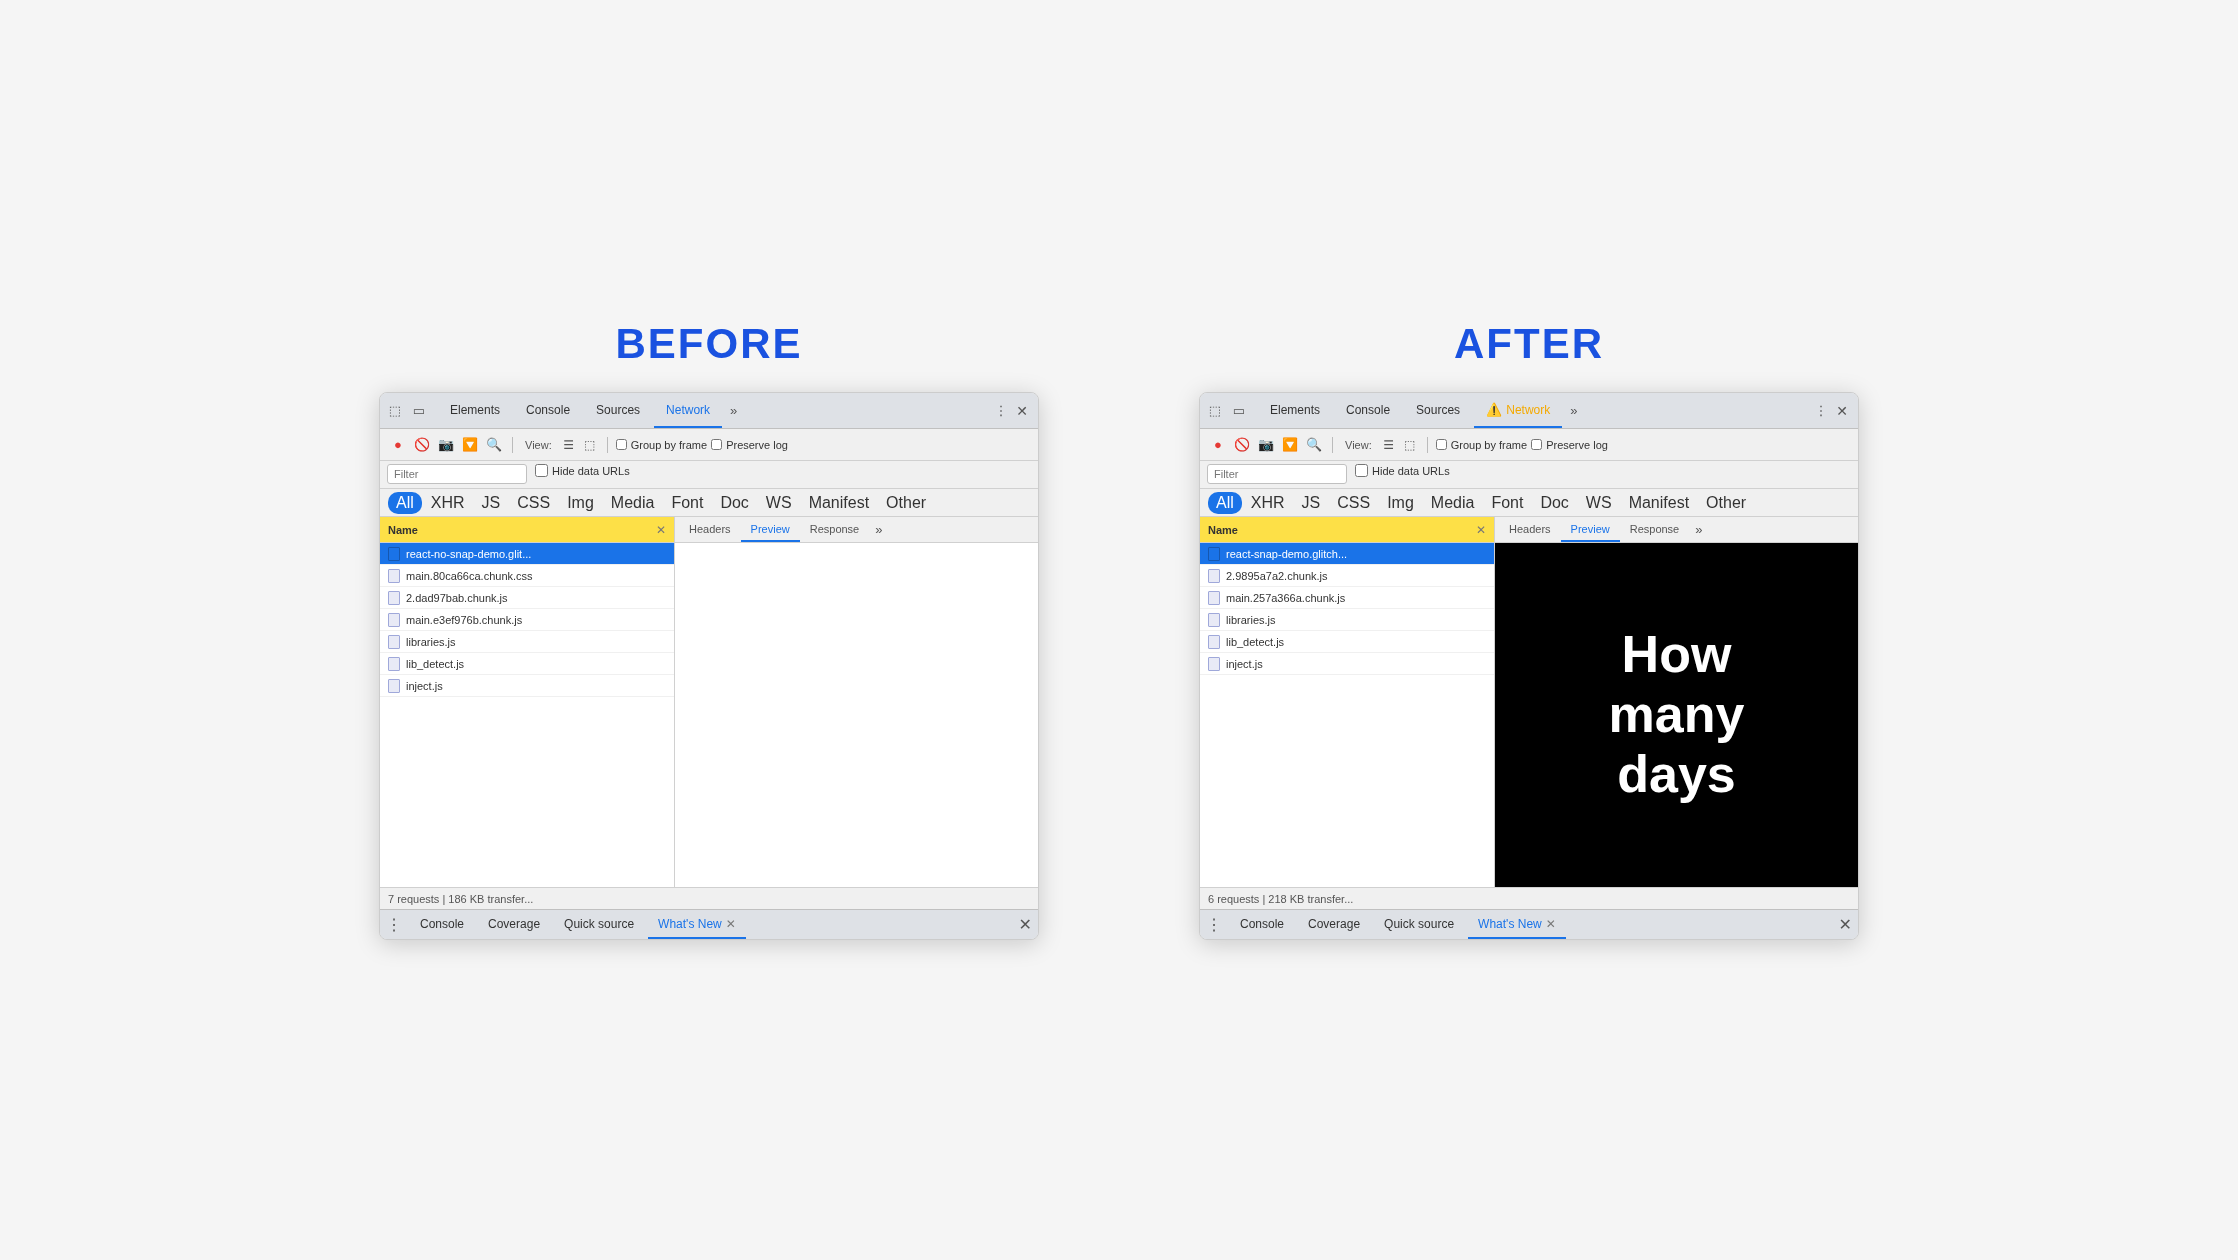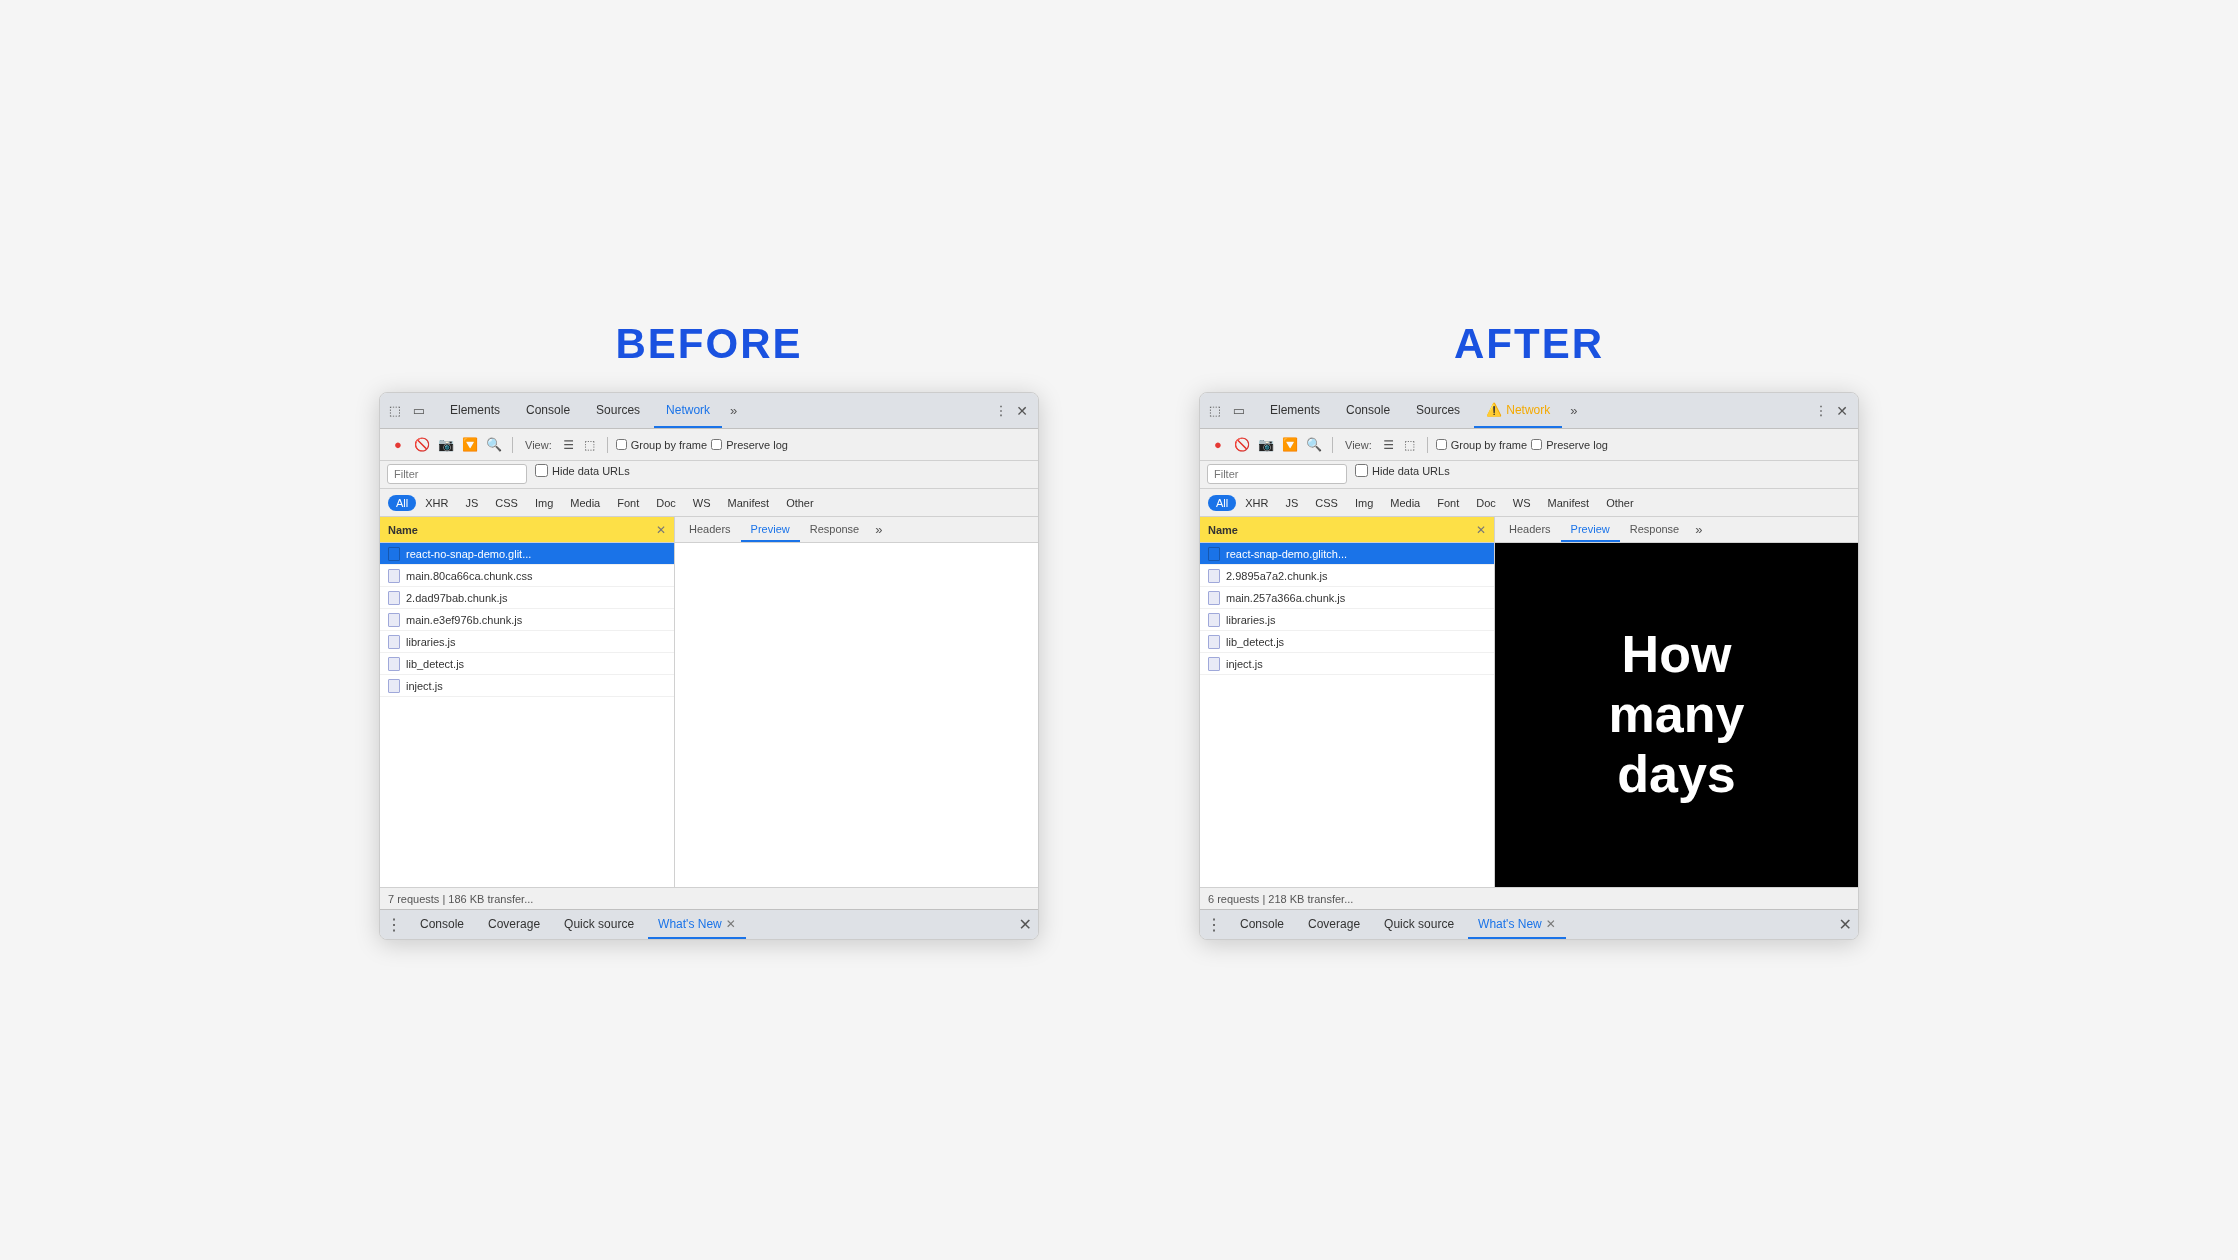--- a/index.html
+++ b/index.html
@@ -228,21 +228,21 @@
       align-items: center;
       background: #f0f0f0;
       border-bottom: 1px solid #d0d0d0;
       padding: 3px 8px;
       gap: 1px;
       height: 28px;
     }
 
     .type-btn {
       padding: 1px 7px;
-      font-size: 11px;
+      font-size: 16px;
       color: #333;
       cursor: pointer;
       border-radius: 3px;
       border: 1px solid transparent;
     }
 
     .type-btn.active {
       background: #1a73e8;
       color: white;
       border-radius: 10px;

